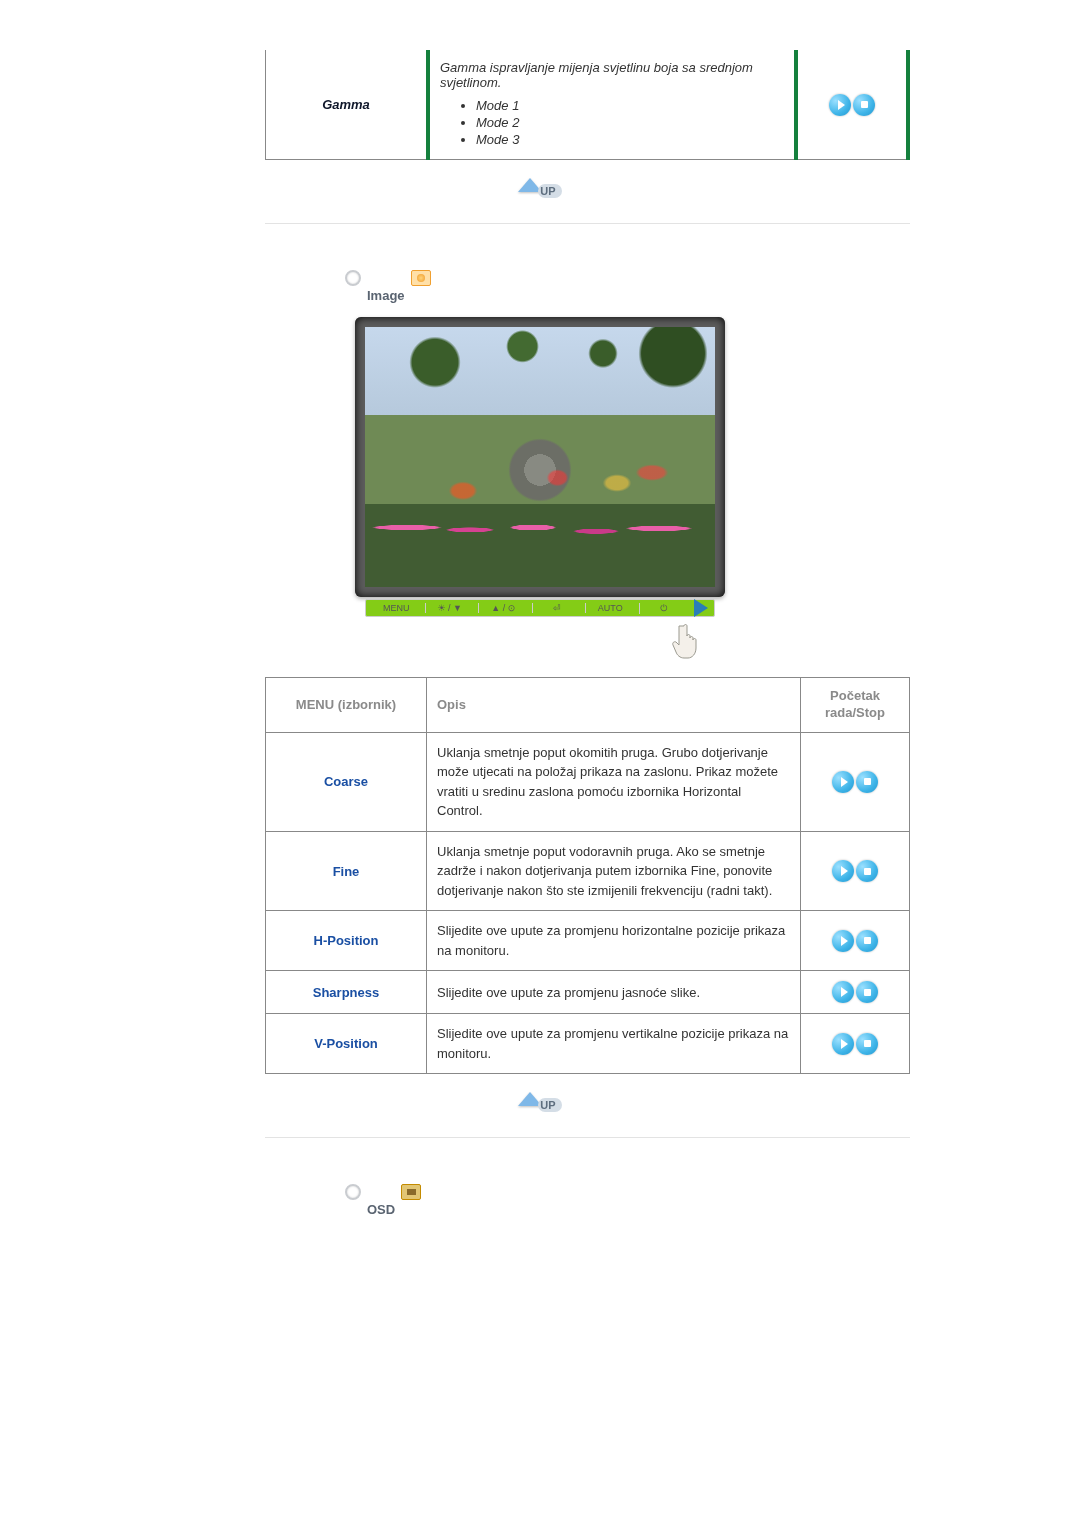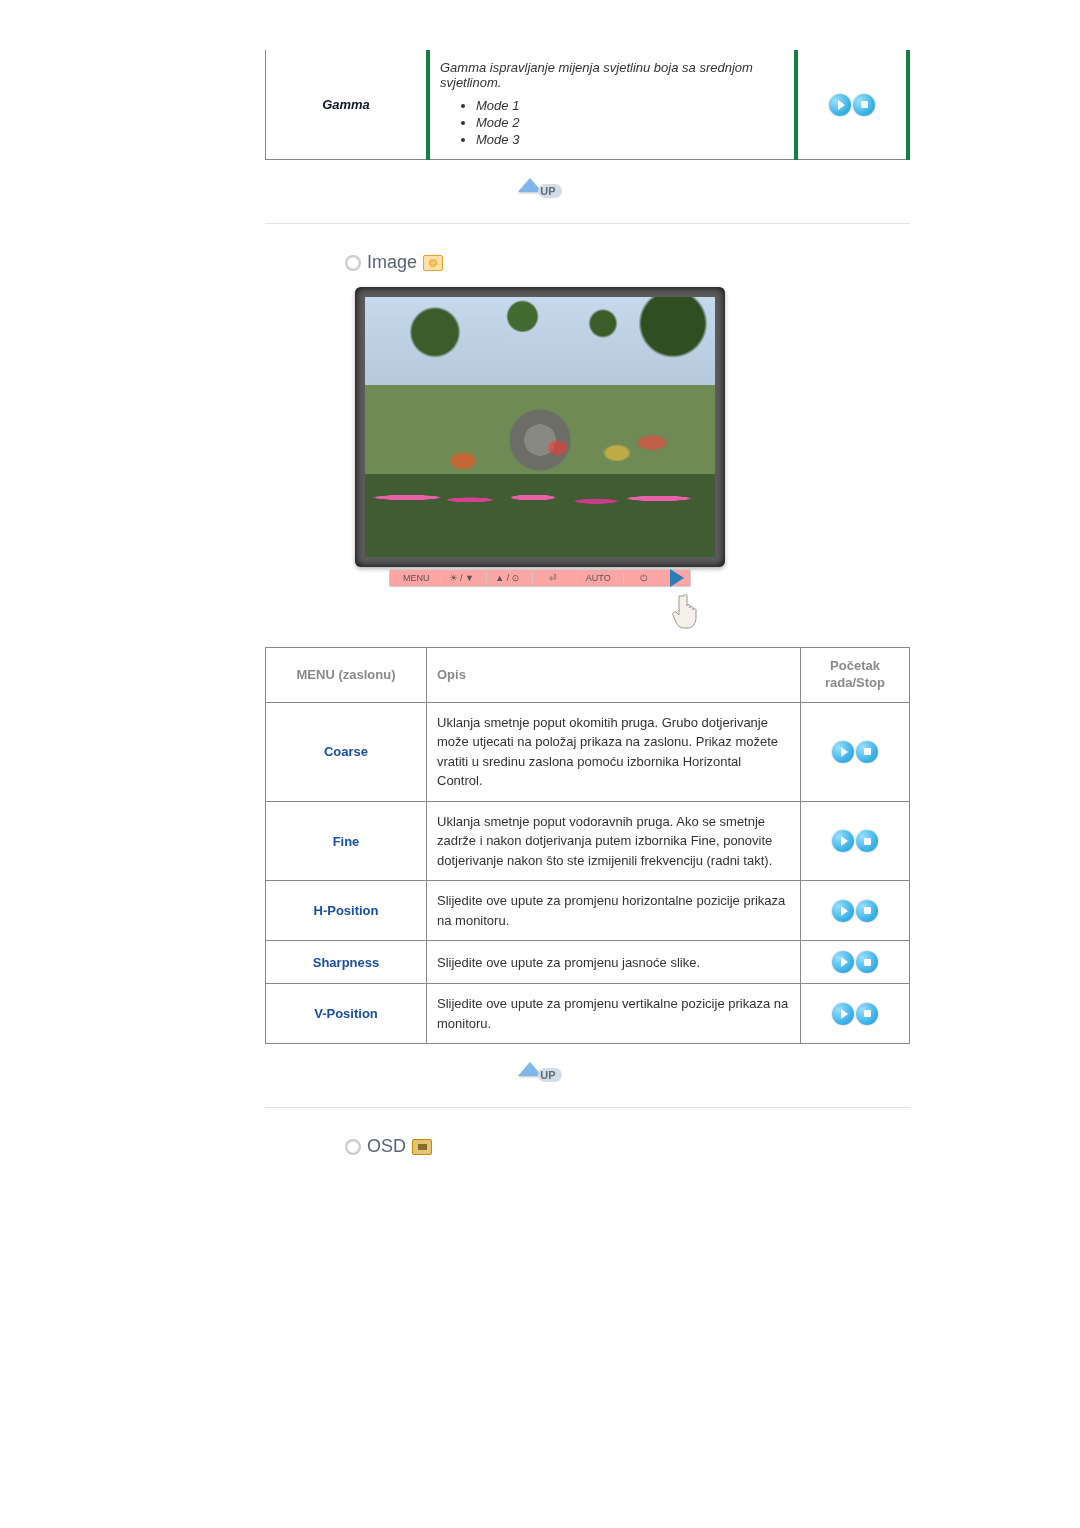--- a/index.html
+++ b/index.html
@@ -140,23 +140,24 @@
     margin-bottom: 14px;
   }
   .bullet-dot {
     width: 12px; height: 12px;
     border-radius: 50%;
     background: #fff;
     border: 2px solid #c9ccd0;
     box-shadow: inset 0 0 2px rgba(0,0,0,.2);
   }
   .section-title {
-    font-weight: normal;
+    font-weight: bold;
     color: #5a6471;
-    font-size: 18px;
+    font-size: 13px;
+    margin-top: 36px;
   }
   .mini-icon {
     width: 18px; height: 14px;
     border: 1px solid #f0a030;
     background: #ffe0a8;
     border-radius: 2px;
     display: inline-flex;
     align-items: center;
     justify-content: center;
   }
@@ -229,24 +230,24 @@
     position:absolute;
     bottom:14%;left:0;right:0;height:18%;
     background:
       radial-gradient(ellipse at 12% 50%, #e95fa8 0 7%, transparent 8%),
       radial-gradient(ellipse at 30% 55%, #d54292 0 6%, transparent 7%),
       radial-gradient(ellipse at 48% 50%, #e95fa8 0 8%, transparent 9%),
       radial-gradient(ellipse at 66% 58%, #c93a89 0 6%, transparent 7%),
       radial-gradient(ellipse at 84% 52%, #e95fa8 0 7%, transparent 8%);
   }
   .bezel-buttons {
-    width: 302px;
+    width: 350px;
     margin: 2px auto 0;
     height: 18px;
-    background: #fca5a5;
+    background: #84cc16;
     border: 1px solid #ccc;
     border-radius: 2px;
     display: flex;
     padding: 0 6px;
     gap: 4px;
     box-sizing: border-box;
     align-items: center;
     font-size: 9px;
     color: #555;
   }
@@ -359,21 +360,21 @@
         <svg viewBox="0 0 34 40">
           <path d="M13 6c0-2 3-2 3 0v10c0 0 0 0 0 0 0-2 3-2 3 0v2c0-2 3-2 3 0v2c0-2 3-2 3 0v8c0 6-4 10-8 10h-4c-4 0-7-3-8-6l-3-7c-1-2 1-4 3-3l3 3V6z" fill="#f4f0ea" stroke="#9a998f" stroke-width="1"></path>
         </svg>
       </div>
     </div>
   </div>
 
   <table class="osdtable">
     <tbody>
         <tr>
-      <th class="menu-col-h">MENU (zaslonu)</th>
+      <th class="menu-col-h">MENU (izbornik)</th>
       <th class="desc-col-h">Opis</th>
       <th class="act-col-h">Početak rada/Stop</th>
     </tr>
     <tr>
       <td class="menu-col">Coarse</td>
       <td class="desc-col">Uklanja smetnje poput okomitih pruga. Grubo dotjerivanje može utjecati na položaj prikaza na zaslonu. Prikaz možete vratiti u sredinu zaslona pomoću izbornika Horizontal Control.</td>
       <td class="act-col">
         <span class="playstop">
           <span class="circle-btn">
                 <span class="play-tri"></span>

